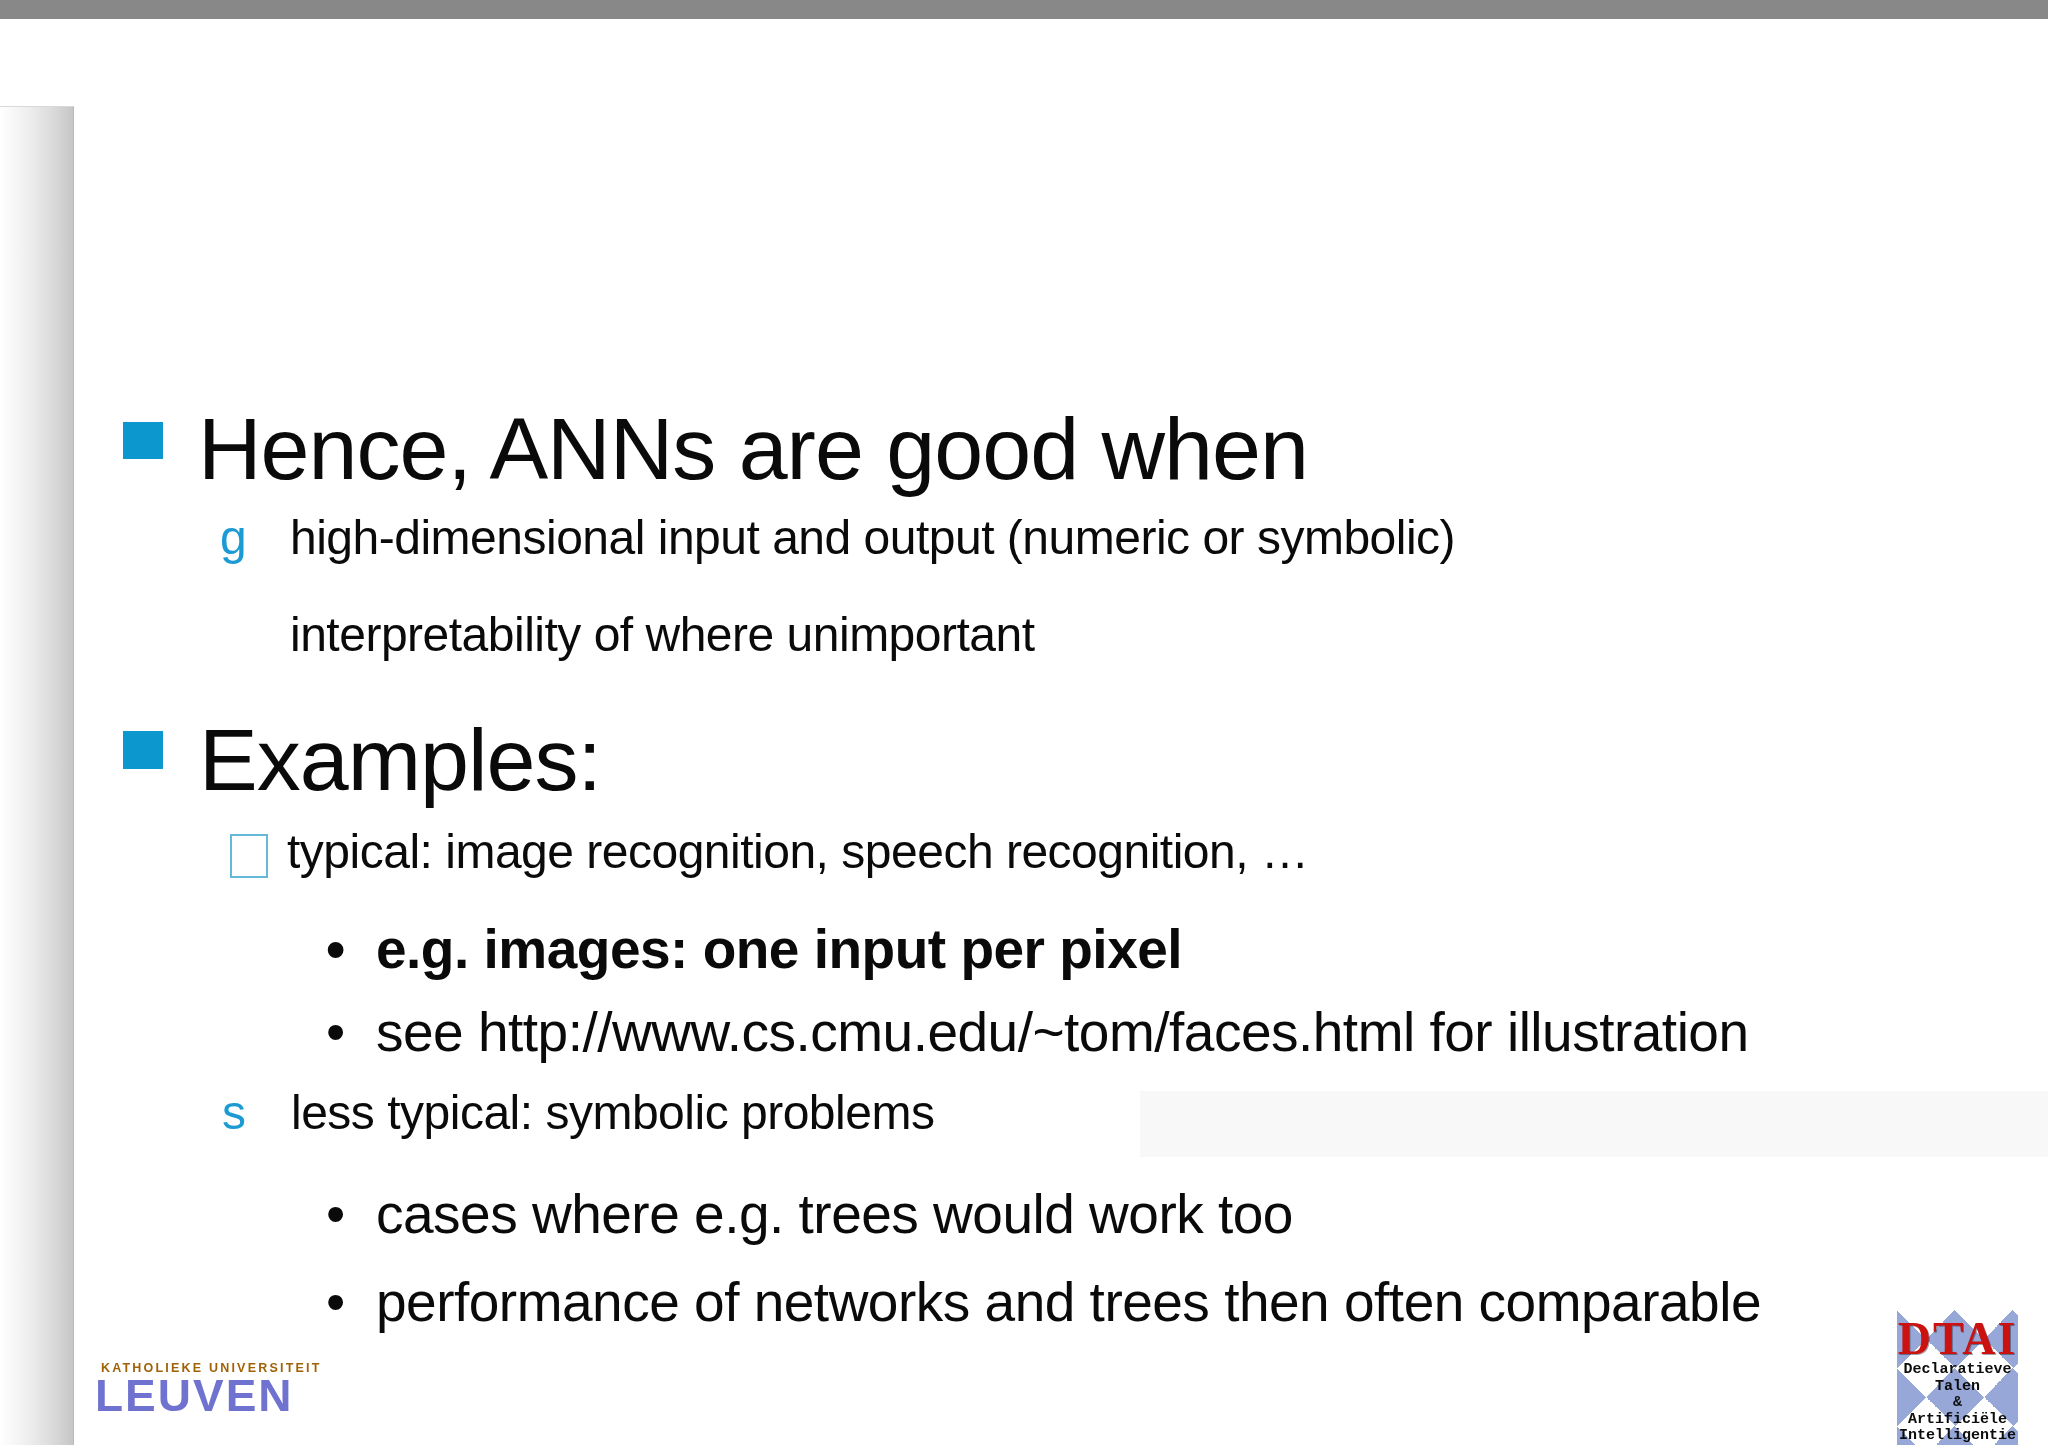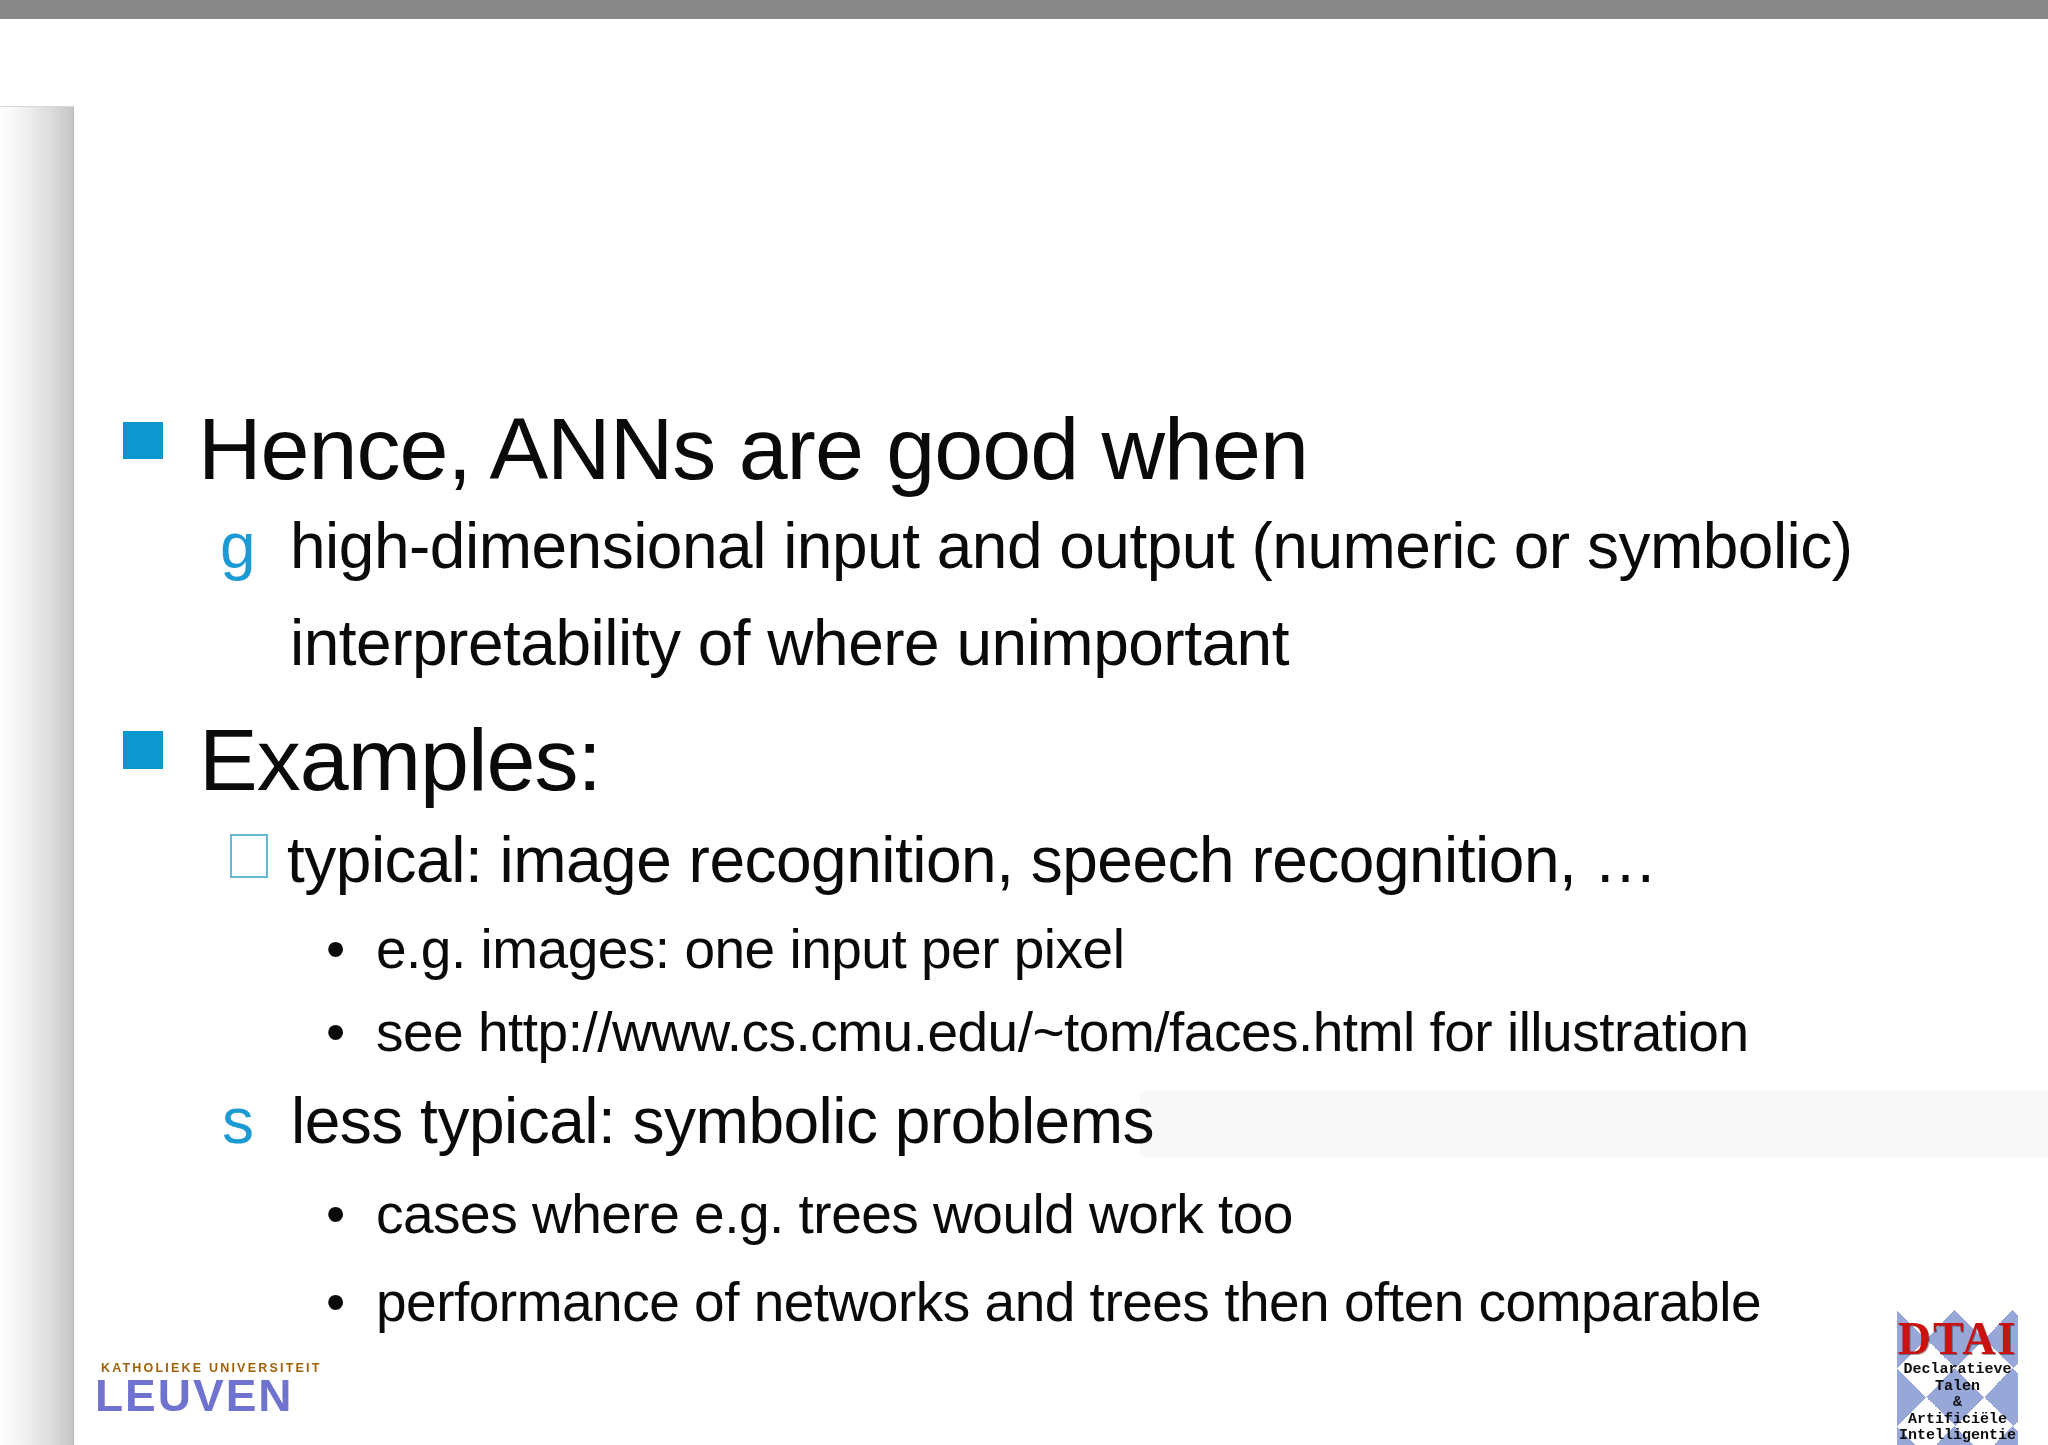--- a/index.html
+++ b/index.html
@@ -19,21 +19,21 @@
     border-right:1px solid #b9b9b9;
     border-top:1px solid #d8d8d8;
   }
   
   .faint-band{
     position:absolute;left:1140px;top:1072px;width:908px;height:66px;
     background:rgba(0,0,0,0.027);
   }
   .line{position:absolute;line-height:1;white-space:nowrap;}
   .lvl1{font-size:88px;letter-spacing:-1px;}
-  .lvl2{font-size:64px;letter-spacing:-0.5px;}
+  .lvl2{font-size:48px;letter-spacing:-0.5px;}
   .lvl3{font-size:55px;letter-spacing:-0.5px;}
   .sq-bullet{
     position:absolute;background:#0d97cf;
   }
   .sq1{left:123px;top:403px;width:40px;height:37px;}
   .sq2{left:123px;top:712px;width:40px;height:38px;}
   .box-bullet{
     position:absolute;left:230px;top:815px;width:34px;height:40px;
     border:2px solid #66b8d9;background:#ffffff;
   }
@@ -83,21 +83,21 @@
   </div>
 
   <div class="line lvl2" style="left:290px;top:592px;">interpretability of where unimportant</div>
 
   <div class="sq-bullet sq2"></div>
   <div class="line lvl1" style="left:199px;top:697px;">Examples:</div>
 
   <div class="box-bullet"></div>
   <div class="line lvl2" style="left:287px;top:809px;">typical: image recognition, speech recognition, …</div>
 
-  <div class="line lvl3" style="left:326px;top:903px;">
+  <div class="line lvl3" style="left:326px;top:903px;font-weight:bold;">
     <span class="dot-bullet">•</span><span>e.g. images: one input per pixel</span>
   </div>
 
   <div class="line lvl2" style="left:222px;top:1070px;">
     <span class="glyph-bullet" style="width:69px;">s</span><span>less typical: symbolic problems</span>
   </div>
 
   <div class="line lvl3" style="left:326px;top:986px;">
     <span class="dot-bullet">•</span><span>see http://www.cs.cmu.edu/~tom/faces.html for illustration</span>
   </div>

